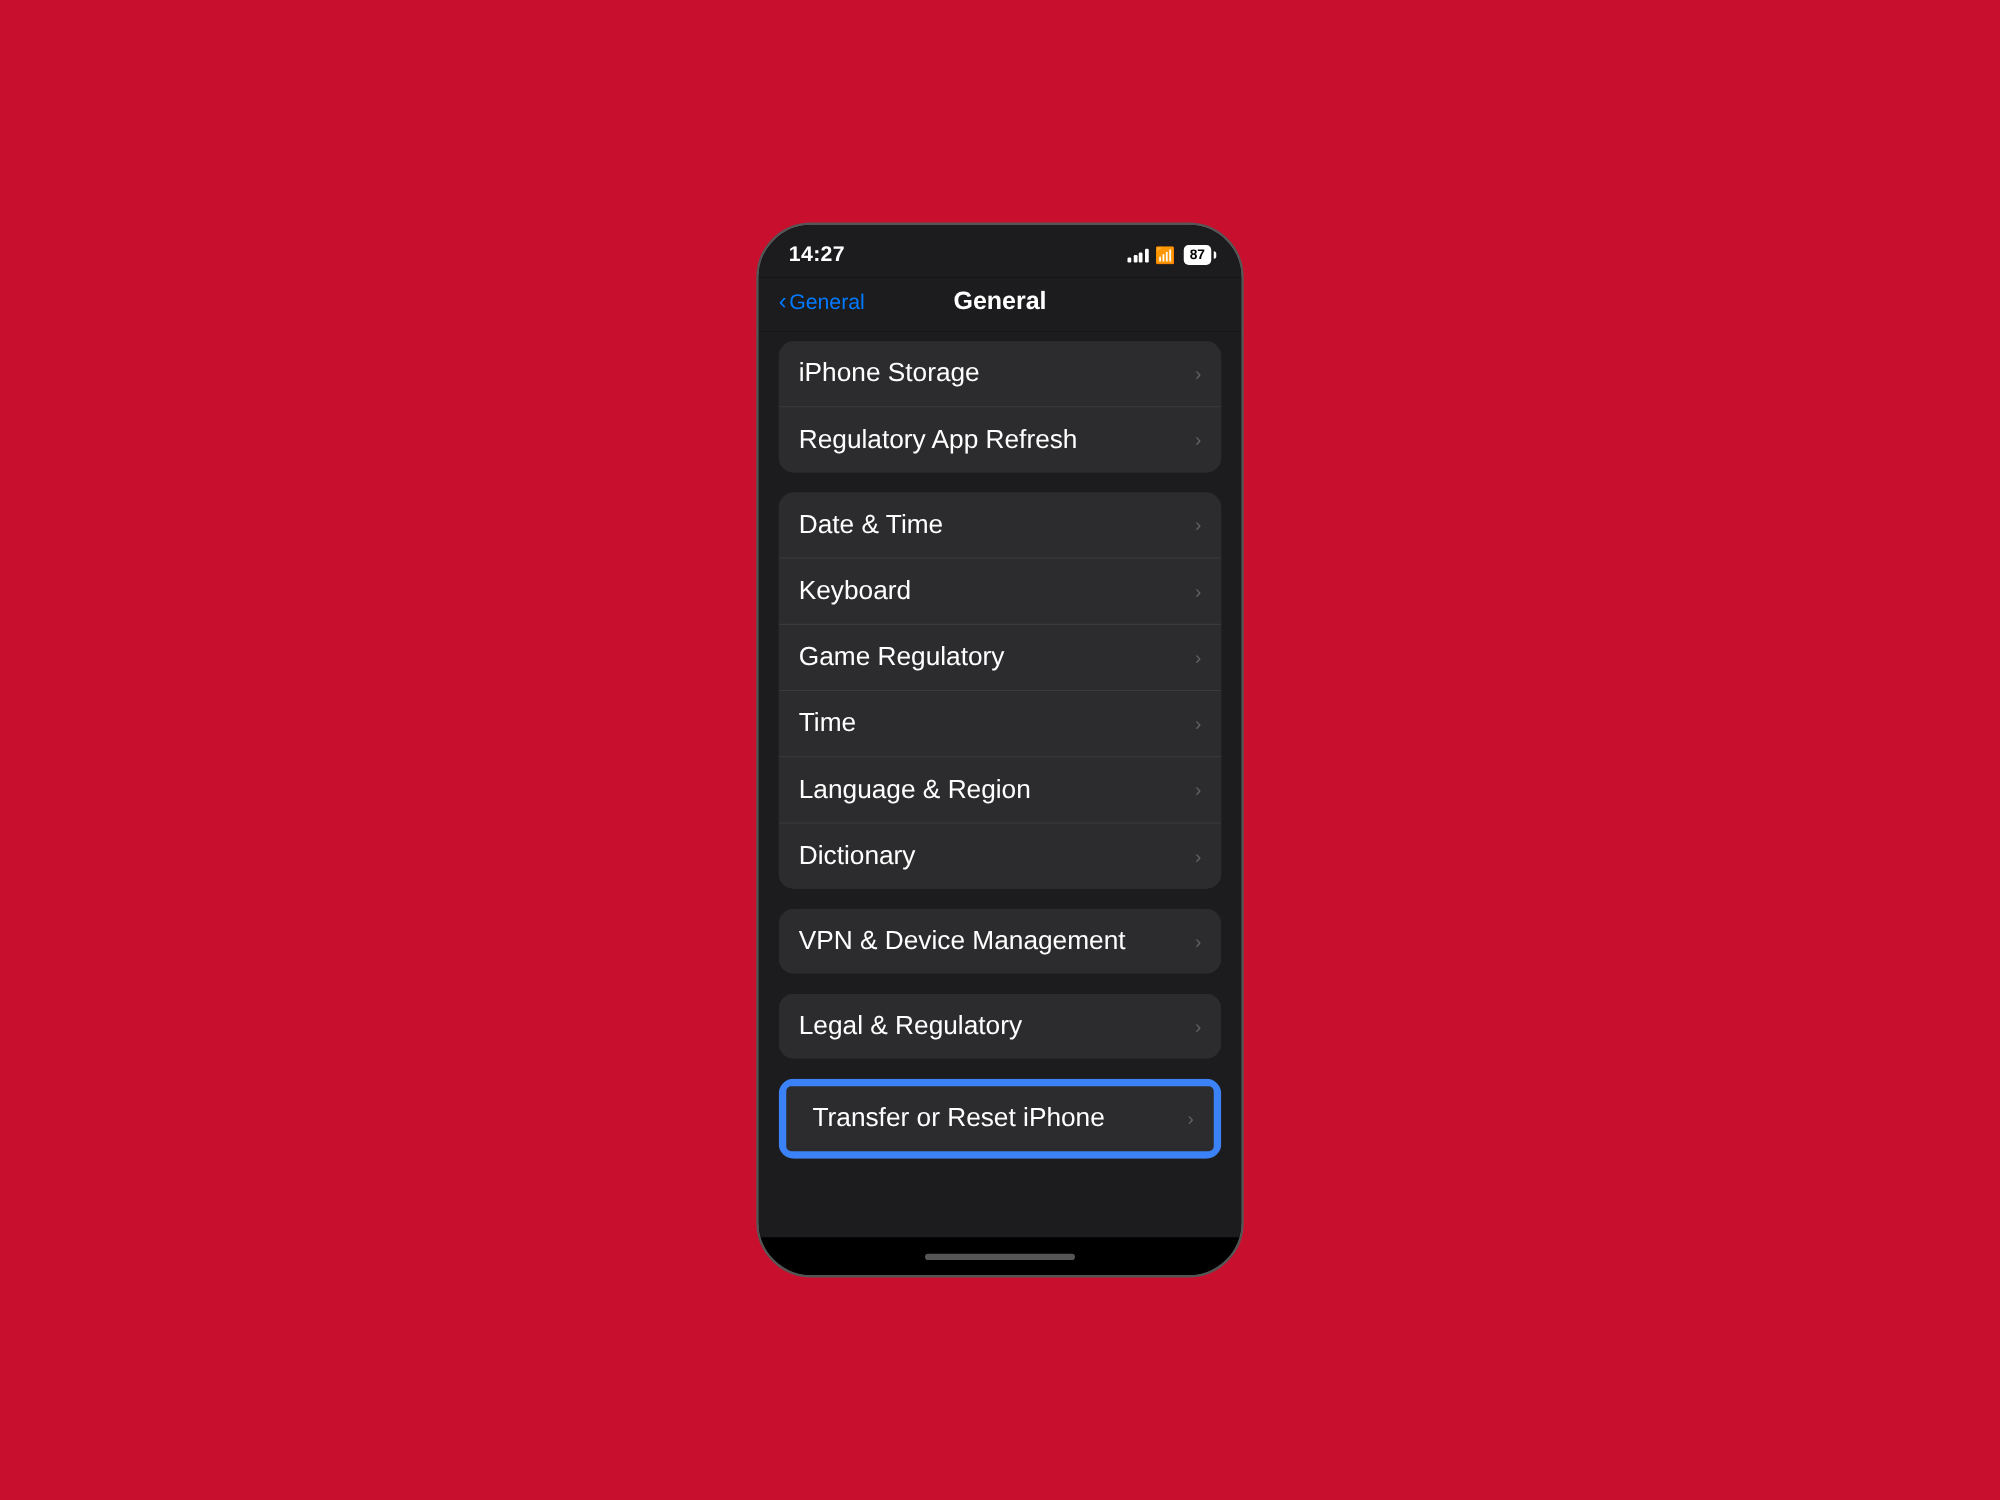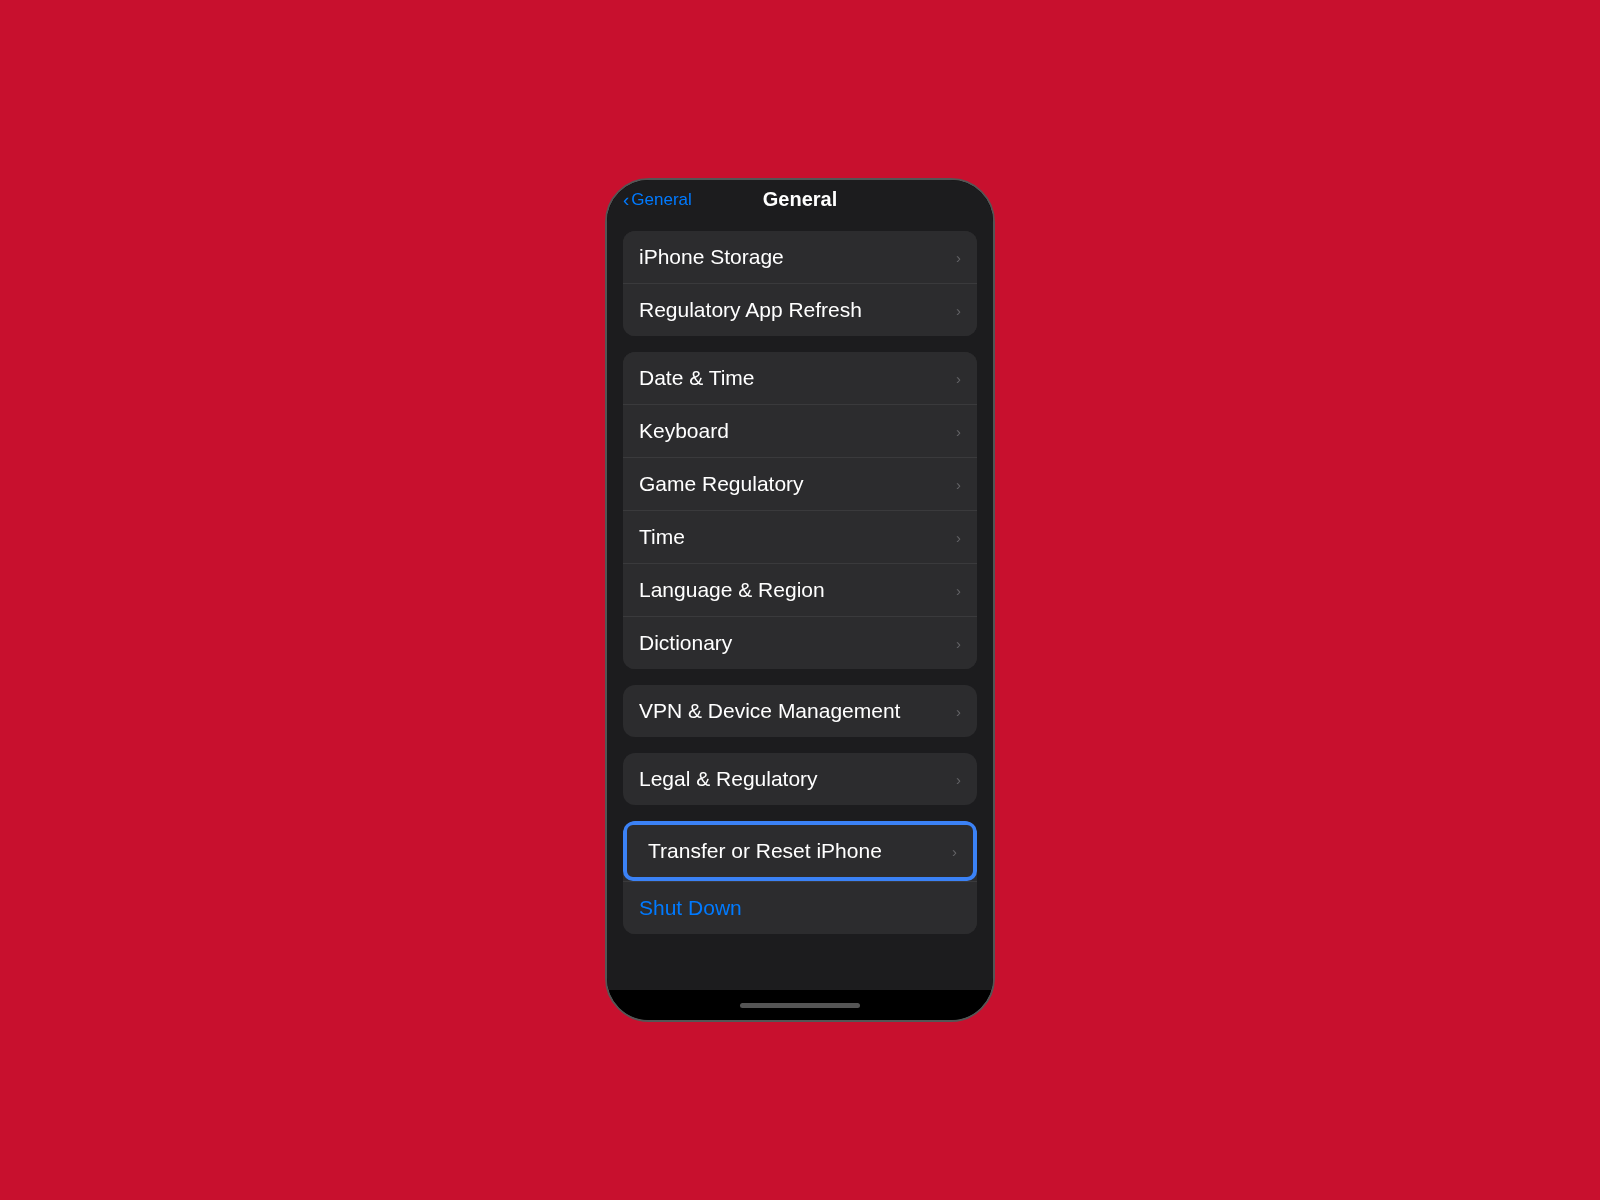--- a/index.html
+++ b/index.html
@@ -198,20 +198,38 @@
       border: 2px solid #c8102e;
       border-radius: 10px;
       margin: 0;
     }
   </style>
 </head>
 <body>
 
 <div class="phone-frame">
 
+  <div class="status-bar">
+    <span class="status-time">14:27</span>
+    <div class="status-icons">
+
+      <div class="signal-icon">
+        <div class="signal-bar" style="height: 4px;"></div>
+        <div class="signal-bar" style="height: 6px;"></div>
+        <div class="signal-bar" style="height: 8px;"></div>
+        <div class="signal-bar" style="height: 11px;"></div>
+      </div>
+
+      <span class="wifi-icon">📶</span>
+
+      <div class="battery-icon">
+        <span>87</span>
+      </div>
+    </div>
+  </div>
 
   <div class="nav-bar">
     <div class="back-button">
       <span class="back-chevron">‹</span>
       <span>General</span>
     </div>
     <span class="nav-title">General</span>
   </div>
 
   <div class="scroll-content">
@@ -262,26 +280,23 @@
     </div>
 
     <div class="settings-group">
       <div class="settings-row">
         <span class="row-label">Legal &amp; Regulatory</span>
         <span class="chevron-right">›</span>
       </div>
     </div>
 
     <div class="settings-group">
-      <div class="settings-row transfer-reset" style="border: 4px solid #3b82f6; border-radius: 10px; background: #2c2c2e; padding-left: 21px;">
+      <div class="settings-row transfer-reset" style="border: 6px solid #3b82f6; border-radius: 10px; background: #2c2c2e; padding-left: 21px;">
         <span class="row-label">Transfer or Reset iPhone</span>
         <span class="chevron-right">›</span>
-      </div>
-      <div class="settings-row" style="border-top: 0.5px solid #3a3a3c;">
-        <span class="row-label blue">Shut Down</span>
       </div>
     </div>
 
   </div>
 
   <div class="home-indicator">
     <div class="home-bar"></div>
   </div>
 </div>
 

